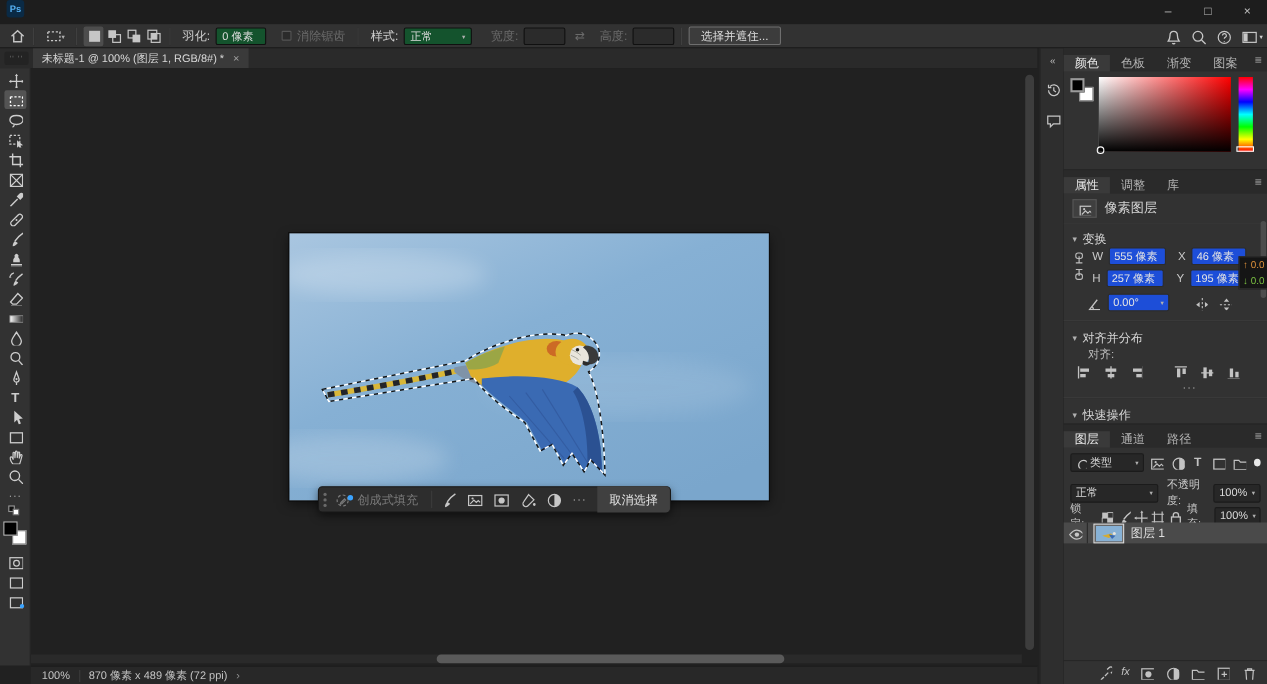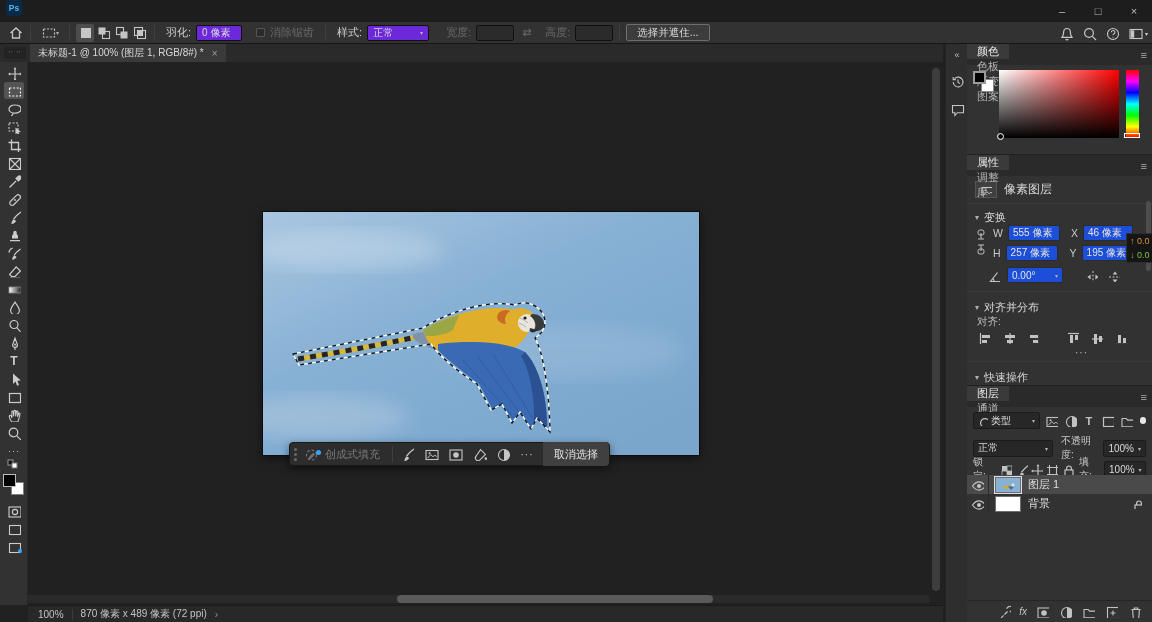--- a/index.html
+++ b/index.html
@@ -15,21 +15,21 @@
   .ps-logo { width:16px; height:16px; margin:0 8px 0 6px; background:#0a2a45; border-radius:3px;
     color:#56b2f5; font-size:8.5px; font-weight:bold; display:flex; align-items:center; justify-content:center; }
   .menu-item { padding:0 9px; line-height:22px; color:#d2d2d2; font-size:11px; cursor:default; }
   .win-controls { position:absolute; right:0; top:0; height:22px; display:flex; }
   .win-btn { width:36px; height:22px; display:flex; align-items:center; justify-content:center; color:#bdbdbd; font-size:11px; }
 
   
   .optionsbar { position:absolute; top:22px; left:0; right:0; height:22px; background:#323232;
     border-bottom:1px solid #161616; display:flex; align-items:center; }
   .opt-sep { width:1px; height:16px; background:#242424; border-right:1px solid #3f3f3f; margin:0 6px; }
-  .opt-field { height:16px; background:#6d28d9; border:1px solid #101010; border-radius:2px;
+  .opt-field { height:16px; background:#14532d; border:1px solid #101010; border-radius:2px;
     color:#dcdcdc; font-size:10px; display:flex; align-items:center; padding:0 5px; }
   .opt-field.disabled { background:#2b2b2b; color:#6a6a6a; }
   .opt-label { font-size:11px; color:#cfcfcf; margin:16px 5px; }
   .opt-label.disabled { color:#6a6a6a; }
   .mode-btn { width:18px; height:18px; display:flex; align-items:center; justify-content:center; border-radius:2px; color:#c6c6c6; }
   .mode-btn.active { background:#4d4d4d; color:#fff; }
   .sam-btn { height:17px; border:1px solid #6e6e6e; border-radius:2px; background:#3c3c3c;
     color:#dedede; font-size:10.5px; padding:0 10px; display:flex; align-items:center; }
   .hdr-icons { position:absolute; right:4px; top:0; height:22px; display:flex; align-items:center; gap:8px; }
 
@@ -74,21 +74,21 @@
     border-top:1px solid #1a1a1a; display:flex; align-items:center; font-size:10px; color:#c3c3c3; }
   .status-sep { width:1px; height:11px; background:#3c3c3c; margin:0 8px; }
 
   
   .iconstrip { position:absolute; top:44px; right:185px; width:22px; bottom:0; background:#2e2e2e; border-left:1px solid #232323; }
   .strip-btn { width:22px; height:22px; display:flex; align-items:center; justify-content:center; color:#c0c0c0; }
 
   
   .panels { position:absolute; top:44px; right:0; width:185px; bottom:0; background:#1f1f1f; }
   .panel { position:absolute; left:0; right:0; background:#323232; }
-  .tabbar { height:21px; background:#2a2a2a; display:flex; align-items:flex-start; position:relative;flex-direction:column; }
+  .tabbar { height:21px; background:#2a2a2a; display:flex; align-items:flex-end; position:relative; }
   .ptab { padding:0 10px; display:flex; align-items:center; font-size:11px; color:#b3b3b3; }
   .ptab.active { background:#3a3a3a; color:#e8e8e8; }
   .tab-menu { position:absolute; right:5px; top:0; height:21px; display:flex; align-items:center; color:#b0b0b0; font-size:11px; }
   .sec-hdr { display:flex; align-items:center; gap:5px; color:#d8d8d8; font-size:11px; padding:6px 8px 4px 8px; }
   .chev { font-size:8px; color:#b0b0b0; }
   .divider { height:1px; background:#272727; border-bottom:1px solid #3b3b3b; }
   .p-field { height:16px; background:#1d4ed8; border:1px solid #2b2b2b; border-radius:2px; color:#e3e3e3;
     font-size:10px; display:flex; align-items:center; padding:0 4px; }
   .p-lbl { font-size:10.5px; color:#c9c9c9; }
   .combo { background:#272727; border:1px solid #1b1b1b; border-radius:2px; height:17px; display:flex;
@@ -759,21 +759,21 @@
             <svg>
               <use href="#i-flipv"></use>
             </svg>
           </span>
       </div>
       <div class="divider abs" style="left:0;right:0;top:136px"></div>
       <div class="sec-hdr abs" style="left:0;top:139px">
         <span class="chev">▾</span>
           <span>对齐并分布</span>
       </div>
-      <div class="abs p-lbl" style="left:10px;top:160px;color:#bdbdbd">对齐:</div>
+      <div class="abs p-lbl" style="left:22px;top:160px;color:#bdbdbd">对齐:</div>
       <div class="abs" style="left:9px;top:174px;display:flex;gap:8px;align-items:center">
         <span class="mini-ic">
             <svg>
               <use href="#i-al-l"></use>
             </svg>
           </span>
         <span class="mini-ic">
             <svg>
               <use href="#i-al-c"></use>
             </svg>
@@ -902,34 +902,20 @@
         <span class="thumb sel">
           <svg width="26" height="16" viewBox="0 0 26 16">
               <rect width="26" height="16" fill="#87b1d5"></rect>
               <path d="M6 9 L14 7 L16 9 L12 11 Z" fill="#d7ab2f"></path>
               <path d="M12 8 L18 9 L15 12 Z" fill="#3a6ab3"></path>
               <circle cx="17" cy="7" r="1.4" fill="#e9e5dc"></circle>
             </svg>
         </span>
         <span>图层 1</span>
       </div>
-      <div class="layer-row" style="top:108px">
-        <span class="eye">
-            <svg class="ic" style="width:13px;height:13px">
-              <use href="#i-eye"></use>
-            </svg>
-          </span>
-        <span class="thumb" style="background:#fff"></span>
-        <span>背景</span>
-        <span style="position:absolute;right:10px;color:#c0c0c0">
-            <svg class="ic" style="width:11px;height:11px">
-              <use href="#i-lock"></use>
-            </svg>
-          </span>
-      </div>
       <div class="abs" style="left:0;right:0;bottom:0;height:22px;border-top:1px solid #262626;display:flex;align-items:center;justify-content:flex-end;gap:7px;padding-right:10px">
         <span class="mini-ic">
             <svg>
               <use href="#i-chain"></use>
             </svg>
           </span>
         <span style="font-size:10px;font-style:italic;color:#c2c2c2">fx</span>
         <span class="mini-ic">
             <svg>
               <use href="#i-mask"></use>

